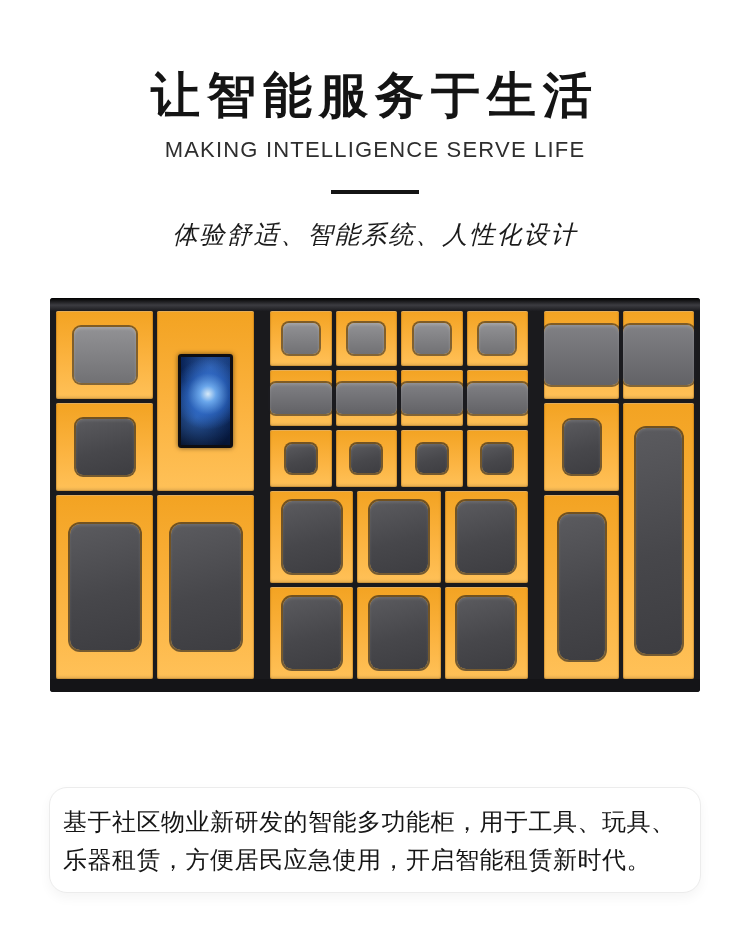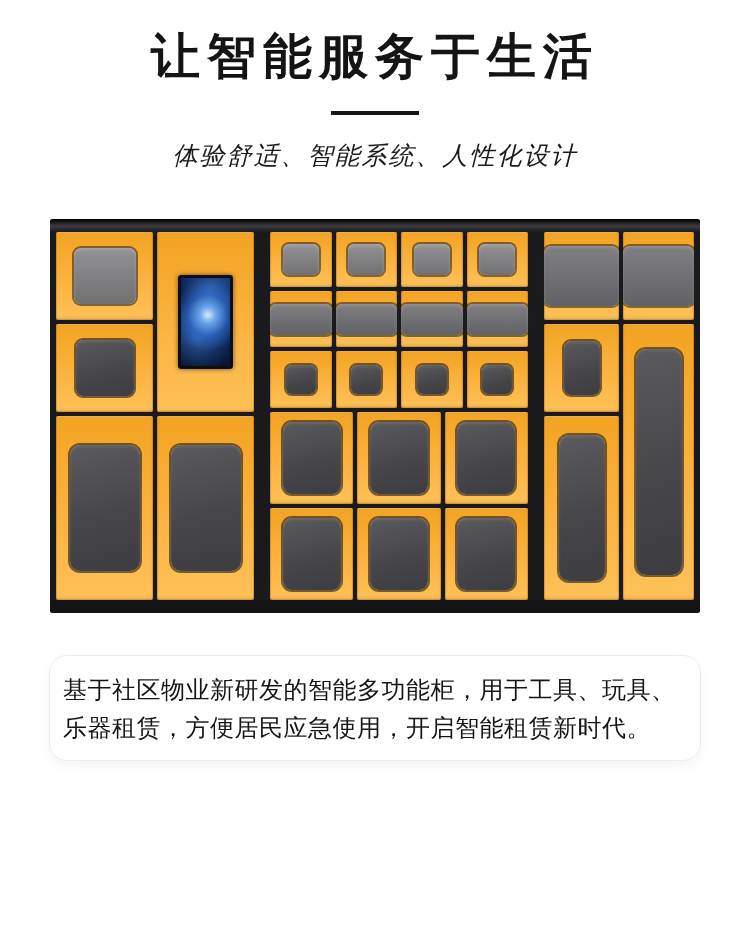--- a/index.html
+++ b/index.html
@@ -3,21 +3,21 @@
 <meta charset="utf-8">
 <style>
   * { margin:0; padding:0; box-sizing:border-box; }
   html,body { background:#ffffff; }
   body {
     width:750px; height:949px; margin:0 auto; overflow:hidden;
     font-family:"Liberation Sans","DejaVu Sans",sans-serif;
   }
 
   
-  .hero { text-align:center; padding-top:28px; }
+  .hero { text-align:center; padding-top:67px; }
   .hero-title {
     font-size:49px; font-weight:bold; color:#141414;
     letter-spacing:7px; line-height:1.15; white-space:nowrap;
   }
   .hero-sub {
     margin-top:14px; font-size:22px; color:#2e2e2e;
     letter-spacing:1.2px; white-space:nowrap;
   }
   .title-divider { width:88px; height:4px; background:#141414; margin:27px auto 0; }
   .tagline {
@@ -84,35 +84,36 @@
     background:
       radial-gradient(circle at 55% 42%, rgba(225,243,255,0.95) 0%, rgba(120,185,255,0.85) 14%, rgba(55,125,235,0.5) 36%, rgba(20,60,150,0) 62%),
       radial-gradient(circle at 32% 68%, rgba(70,140,240,0.55) 0%, rgba(40,90,190,0) 55%),
       radial-gradient(circle at 60% 12%, rgba(90,150,240,0.45) 0%, rgba(40,90,190,0) 35%),
       linear-gradient(215deg,#0d2f6e 0%,#082050 45%,#030b1e 100%);
     box-shadow:0 0 5px rgba(0,0,0,0.55);
   }
 
   
   .desc-card {
-    width:652px; margin:42px auto 0;
+    width:652px; margin:95px auto 0;
     border:1px solid #ececec; border-radius:18px;
     padding:15px 13px 13px;
     box-shadow:0 5px 12px rgba(0,0,0,0.045);
     background:#ffffff;
   }
   .desc-text {
     font-size:24px; line-height:38px; color:#161616; letter-spacing:0.5px;
   }
 </style>
 </head>
 <body>
 
 <div class="hero">
   <div class="hero-title">让智能服务于生活</div>
+  <div class="hero-sub">MAKING INTELLIGENCE SERVE LIFE</div>
   <div class="title-divider"></div>
   <div class="tagline">体验舒适、智能系统、人性化设计</div>
 </div>
 
 <div class="locker-wrap">
   <div class="locker">
     <div class="locker-top"></div>
     <div class="locker-body">
 
       <div class="col colA">

